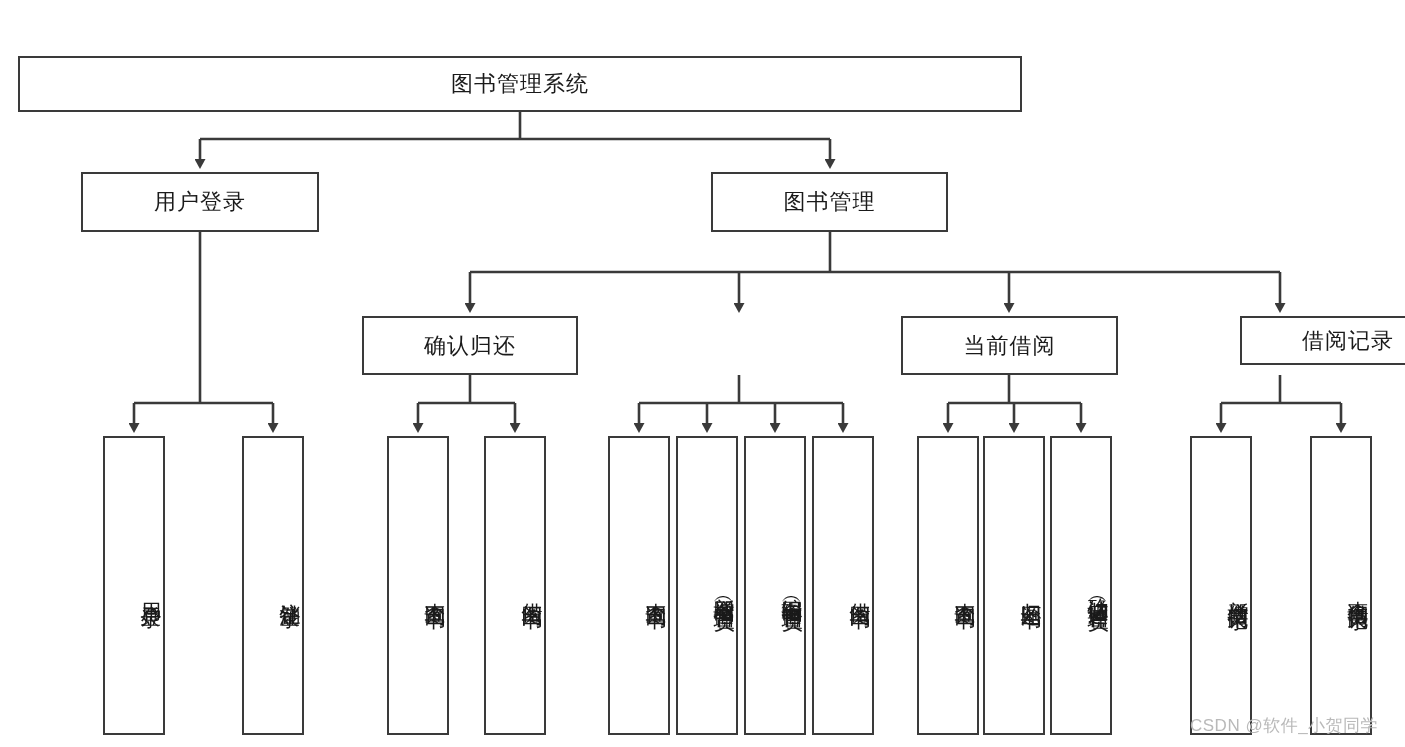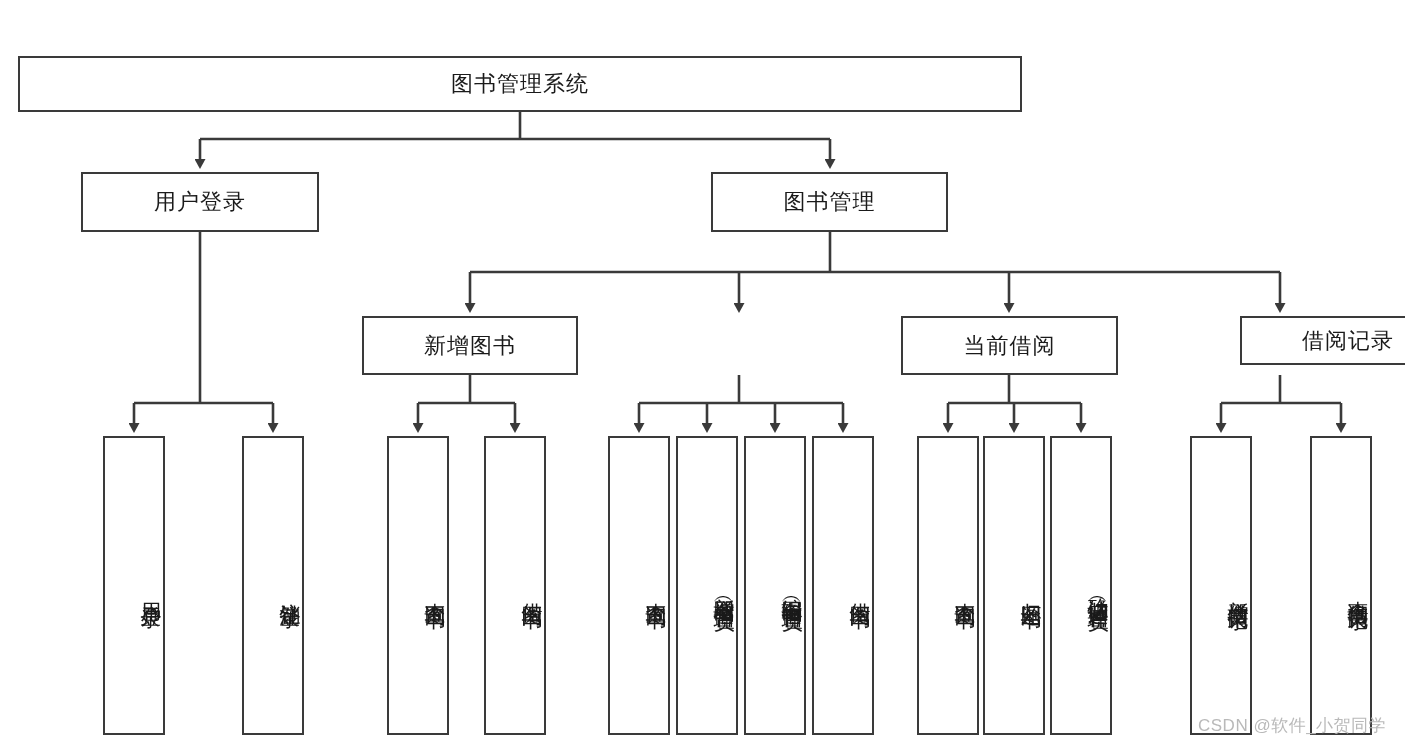--- a/index.html
+++ b/index.html
@@ -121,21 +121,21 @@
   </div>
 
   <div class="node horiz" style="left:81px; top:172px; width:238px; height:60px;">
     <span class="label">用户登录</span>
   </div>
   <div class="node horiz" style="left:711px; top:172px; width:237px; height:60px;align-items:center;">
     <span class="label">图书管理</span>
   </div>
 
   <div class="node horiz" style="left:362px; top:316px; width:216px; height:59px;">
-    <span class="label">新增图书</span>
+    <span class="label">确认归还</span>
   </div>
   <div class="node horiz" style="left:901px; top:316px; width:217px; height:59px;">
     <span class="label">当前借阅</span>
   </div>
   <div class="node horiz" style="left:1240px; top:316px; width:216px; height:49px;">
     <span class="label">借阅记录</span>
   </div>
 
   <div class="node vert" style="left:103px; top:436px; width:62px; height:299px;">
     <span class="label">用户登录</span>
@@ -174,15 +174,15 @@
     <span class="label">确认归还（管理员）</span>
   </div>
 
   <div class="node vert" style="left:1190px; top:436px; width:62px; height:299px;">
     <span class="label">新增借阅记录</span>
   </div>
   <div class="node vert" style="left:1310px; top:436px; width:62px; height:299px;">
     <span class="label">查询借阅记录</span>
   </div>
 
-  <div class="watermark" style="left:1190px; top:714px;margin-left:8px;">CSDN @软件_小贺同学</div>
+  <div class="watermark" style="left:1190px; top:714px;">CSDN @软件_小贺同学</div>
 
 </div>
 
 </body></html>

